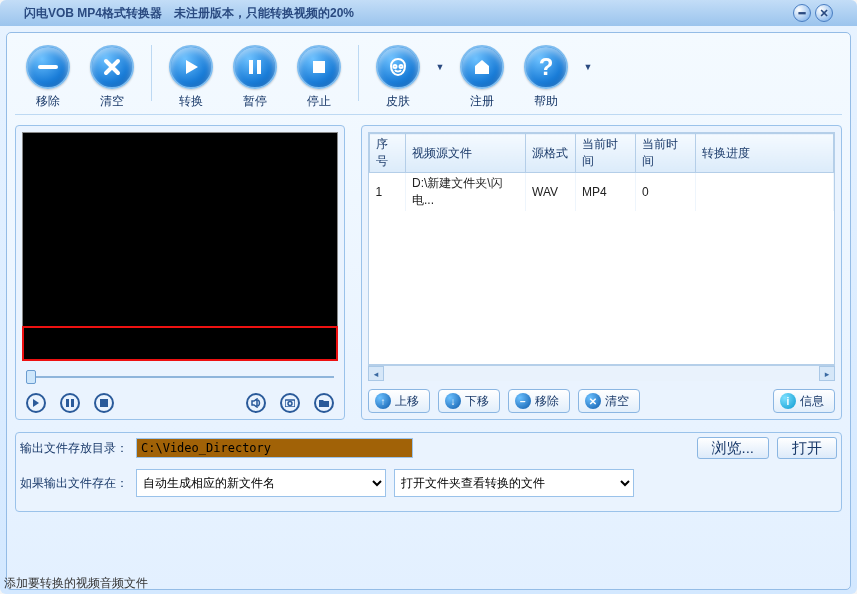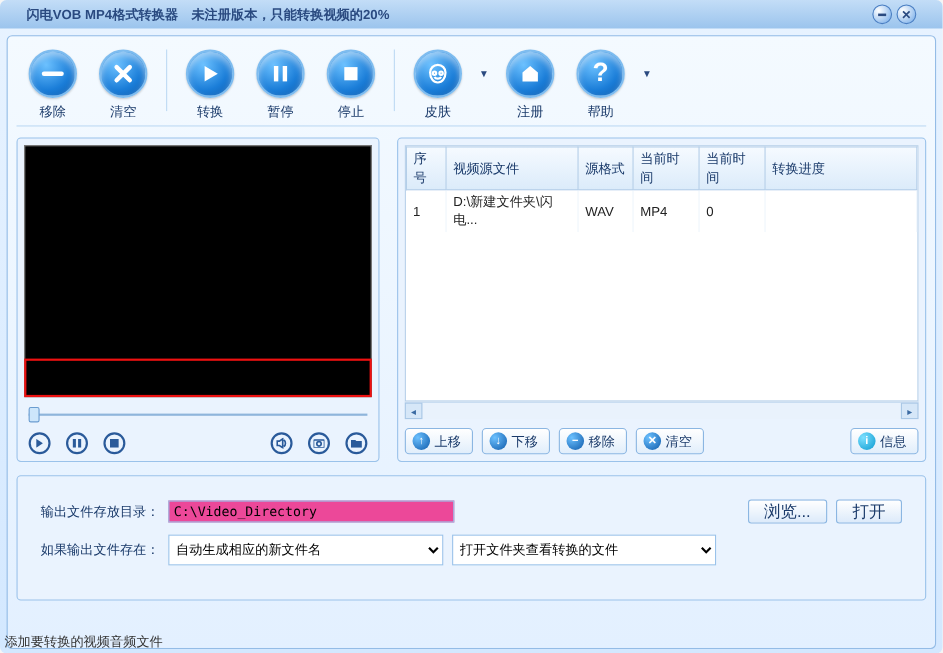--- a/index.html
+++ b/index.html
@@ -31,24 +31,24 @@
 table { width: 100%; border-collapse: collapse; font-size: 12px; }
 th { background: linear-gradient(#f5faff,#dbebfa); border: 1px solid #b4cee8; padding: 2px 6px; text-align: left; color: #1a3a6a; font-weight: normal; height: 20px; }
 td { padding: 2px 6px; border-right: 1px solid #eef5fc; height: 18px; color: #222; }
 .scroll-x { height: 16px; background: #e9f2fc; border-top: 1px solid #b5cfe9; display: flex; }
 .scroll-x .arrow { width: 16px; background: #d6e7f8; border: 1px solid #aac8e6; display:flex;align-items:center;justify-content:center;font-size:9px;color:#3a6aa2; }
 .scroll-x .bar { flex: 1; }
 .actrow { display: flex; gap: 8px; margin-top: 8px; align-items: center; }
 .abtn { height: 24px; padding: 0 10px 0 6px; border: 1px solid #8bb6e2; border-radius: 4px; background: linear-gradient(#fff,#e1eefb); display: flex; align-items: center; gap: 4px; font-size: 12px; color: #1a3a6a; cursor: pointer; }
 .abtn .ic { width: 16px; height: 16px; border-radius: 50%; background: radial-gradient(circle at 30% 30%,#6cc1ff,#0e5aaa); display:flex;align-items:center;justify-content:center;color:#fff;font-size:10px;font-weight:bold; }
 .abtn.info .ic { background: radial-gradient(circle at 30% 30%,#7de0ff,#0a9ad0); }
-.bottom { margin-top: 12px; padding: 21px; }
+.bottom { margin-top: 12px; padding: 4px; }
 .frow { display: flex; align-items: center; gap: 8px; font-size: 12px; color: #1a3a6a; margin-bottom: 10px; }
 .frow label { white-space: nowrap; }
-.txt { flex: 1; height: 20px; border: 1px solid #9ac2ea; padding: 0 4px; font-family: monospace; font-size: 12px; background: #ec4899; }
+.txt { flex: 1; height: 20px; border: 1px solid #9ac2ea; padding: 0 4px; font-family: monospace; font-size: 12px; background: #a16207; }
 .sel { height: 28px; border: 1px solid #9ac2ea; background: #fff; font-size: 12px; padding: 0 2px; }
 .btn { height: 22px; padding: 0 14px; border: 1px solid #8bb6e2; border-radius: 3px; background: linear-gradient(#fff,#dceafa); font-size: 15px; color: #1a3a6a; cursor: pointer; }
 .status { position: absolute; left: 4px; bottom: 2px; font-size: 12px; color: #333; }
 svg { display: block; }
 </style>
 </head>
 <body>
 
 <div class="window">
   <div class="titlebar">

